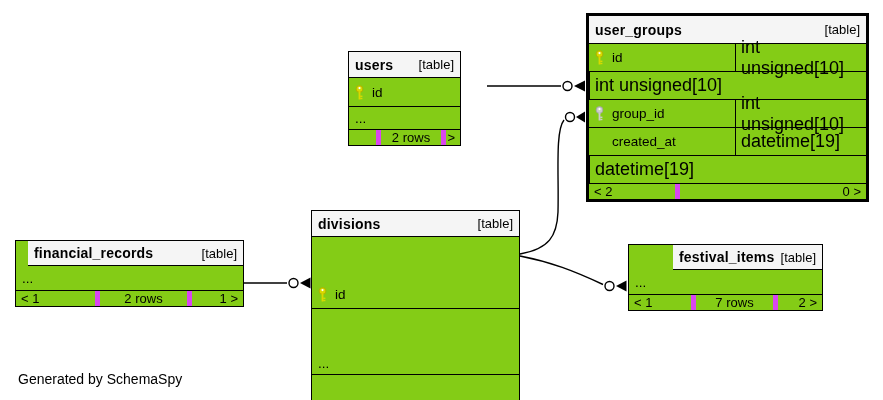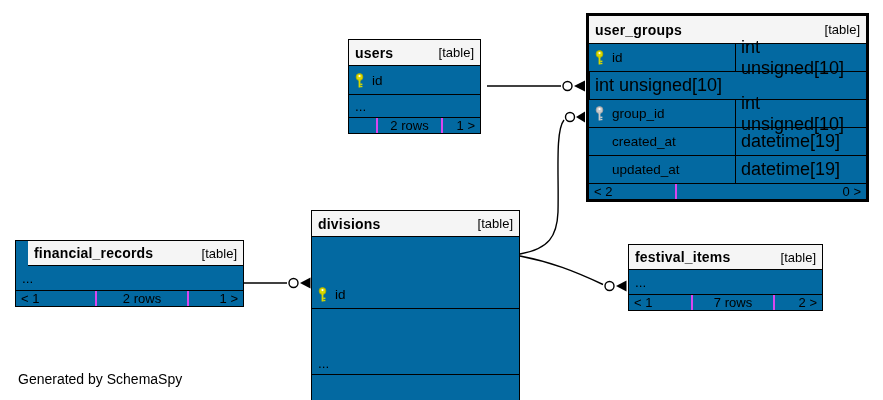--- a/index.html
+++ b/index.html
@@ -3,21 +3,21 @@
 <meta charset="utf-8">
 <style>
   html,body { margin:0; padding:0; }
   body {
     width:883px; height:400px; background:#ffffff; position:relative;
     font-family:"Liberation Sans", sans-serif; color:#000;
     overflow:hidden;
   }
   #relations { position:absolute; left:0; top:0; z-index:0; pointer-events:none; }
   .table-box {
-    position:absolute; background:#0369a1; border:1px solid #000;
+    position:absolute; background:#84cc16; border:1px solid #000;
     box-sizing:border-box; z-index:1; display:flex; flex-direction:column;
   }
   .table-box.emph { border-width:3px; }
   .tbl-header {
     display:flex; justify-content:space-between; align-items:center;
     background:#f5f5f5; border-bottom:1px solid #000; padding:0 6px;
     flex:0 0 auto; box-sizing:border-box;
   }
   .tbl-name { font-weight:bold; font-size:14px; letter-spacing:0.2px; }
   .tbl-tag  { font-size:13px; }
@@ -32,21 +32,21 @@
     padding-left:5px; box-sizing:border-box; font-size:18px;
   }
   .key-slot { width:17px; display:flex; align-items:center; flex:0 0 17px; }
   .no-key { padding-left:23px; }
   .dots-row .name-cell { padding-left:6px; }
   .tbl-footer { display:flex; font-size:13px; flex:1; align-items:stretch; }
   .fcell {
     display:flex; align-items:center; box-sizing:border-box; padding:0 5px;
     overflow:hidden; white-space:nowrap;
   }
-  .fcell + .fcell { border-left:2px solid #d946ef; }
+  .fcell + .fcell { border-left:5px solid #d946ef; }
   .f-center { justify-content:center; }
   .f-right  { justify-content:flex-end; }
   .note { position:absolute; left:18px; top:371px; font-size:14px; z-index:1; }
 </style>
 </head>
 <body>
 
 <svg id="relations" width="883" height="400">
 
   <g>
@@ -67,21 +67,21 @@
     <polygon points="616,286 626.5,280.5 626.5,291.5" fill="#000"></polygon>
   </g>
 
   <g>
     <path d="M244,283 L287,283" stroke="#000" stroke-width="1.4" fill="none"></path>
     <circle cx="293.5" cy="283" r="4.5" fill="#fff" stroke="#000" stroke-width="1.4"></circle>
     <polygon points="300,283 310.5,277.5 310.5,288.5" fill="#000"></polygon>
   </g>
 </svg>
 
-<div class="table-box" style="left:348px; top:39px; width:133px;">
+<div class="table-box" style="left:348px; top:51px; width:113px;">
   <div class="tbl-header" style="height:26px;">
     <span class="tbl-name">users</span>
     <span class="tbl-tag">[table]</span>
   </div>
   <div class="tbl-row" style="height:29px;">
     <div class="name-cell">
       <span class="key-slot">
         <svg width="9" height="15" viewBox="0 0 9 15">
             <circle cx="4.5" cy="4" r="3.4" fill="#d9d900" stroke="#a8a800" stroke-width="0.8"></circle>
             <circle cx="4.5" cy="3.1" r="1.1" fill="#fff"></circle>
@@ -143,23 +143,20 @@
     </div>
     <div class="type-cell">int unsigned[10]</div>
   </div>
   <div class="tbl-row" style="height:28px;">
     <div class="name-cell fixed no-key">
       <span>created_at</span>
     </div>
     <div class="type-cell">datetime[19]</div>
   </div>
   <div class="tbl-row" style="height:28px;">
-    <div class="name-cell fixed no-key">
-      <span>updated_at</span>
-    </div>
     <div class="type-cell">datetime[19]</div>
   </div>
   <div class="tbl-footer">
     <span class="fcell" style="width:86px;">&lt; 2</span>
     <span class="fcell f-right" style="flex:1;">0 &gt;</span>
   </div>
 </div>
 
 <div class="table-box" style="left:311px; top:210px; width:209px;gap:43px;">
   <div class="tbl-header" style="height:26px;">
@@ -203,21 +200,21 @@
     </div>
   </div>
   <div class="tbl-footer">
     <span class="fcell" style="width:79px;">&lt; 1</span>
     <span class="fcell f-center" style="width:92px;">2 rows</span>
     <span class="fcell f-right" style="flex:1;">1 &gt;</span>
   </div>
 </div>
 
 <div class="table-box" style="left:628px; top:244px; width:195px;">
-  <div class="tbl-header" style="height:25px;">
+  <div class="tbl-header" style="height:25px;margin-left:44px;">
     <span class="tbl-name">festival_items</span>
     <span class="tbl-tag">[table]</span>
   </div>
   <div class="tbl-row dots-row" style="height:25px;">
     <div class="name-cell">
       <span>...</span>
     </div>
   </div>
   <div class="tbl-footer">
     <span class="fcell" style="width:62px;">&lt; 1</span>

